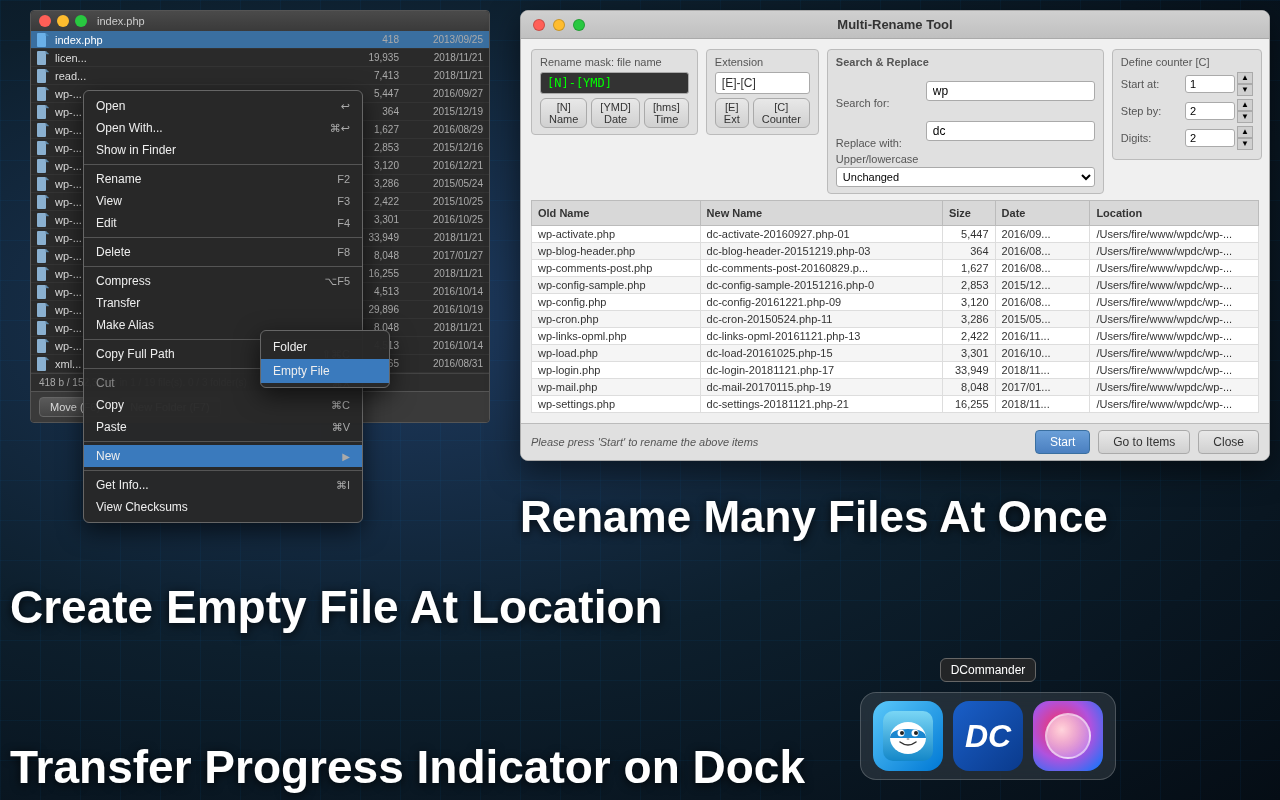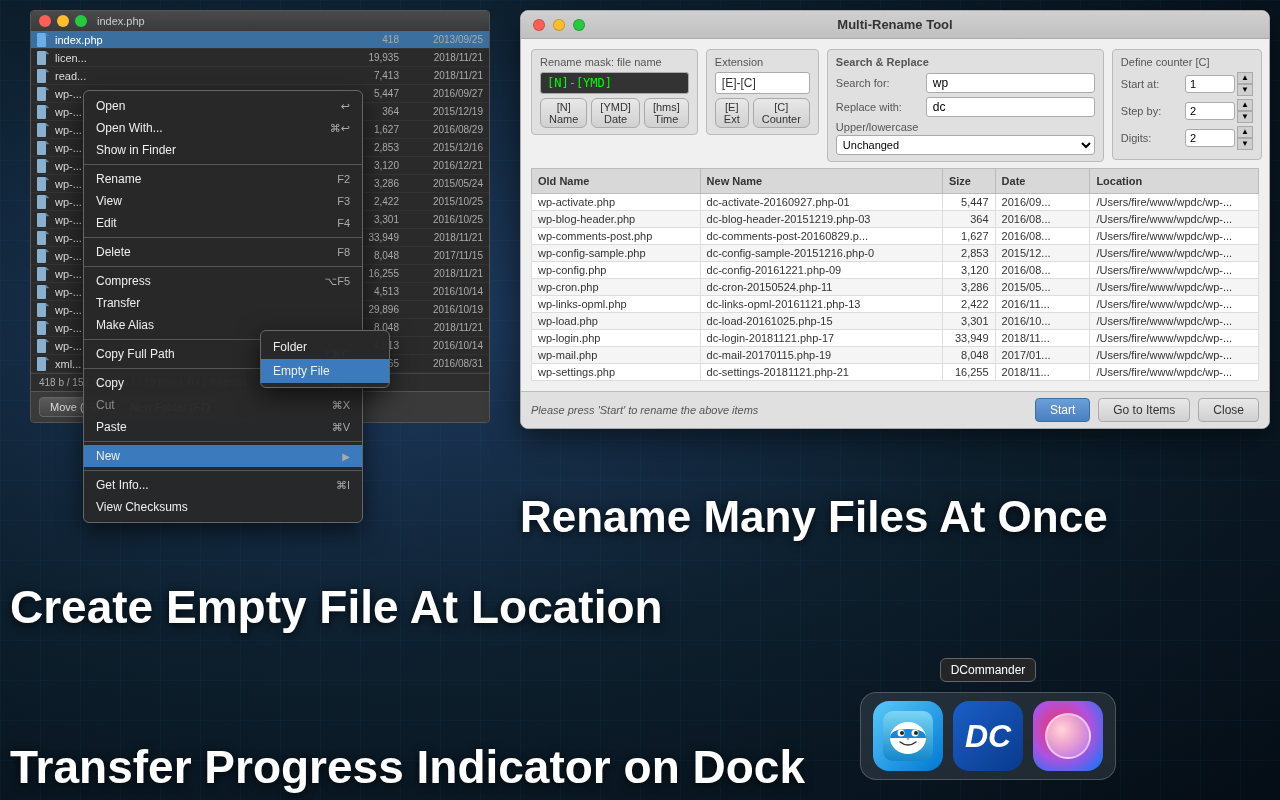--- a/index.html
+++ b/index.html
@@ -304,20 +304,21 @@
     }
     .rt-label-row {
       display: flex;
       align-items: center;
       margin-bottom: 4px;
       font-size: 11px;
       color: #555;
     }
     .rt-label-row label {
       width: 90px;
+      margin-top: 24px;
     }
     .rt-label-row input {
       flex: 1;
       background: white;
       border: 1px solid #aaa;
       border-radius: 3px;
       padding: 2px 6px;
       font-size: 12px;
     }
 
@@ -685,21 +686,21 @@
     <span class="fm-row-icon">
       <svg width="12" height="14" viewBox="0 0 12 14">
         <rect x="0" y="0" width="9" height="14" rx="1" fill="#8ab0d0"></rect>
         <path d="M9 0 L12 3 L9 3 Z" fill="#6090b0"></path>
         <line x1="9" y1="0" x2="9" y2="3" stroke="#507090" stroke-width="0.5"></line>
         <line x1="9" y1="3" x2="12" y2="3" stroke="#507090" stroke-width="0.5"></line>
       </svg>
     </span>
     <span class="fm-row-name">wp-...</span>
     <span class="fm-row-size">8,048</span>
-    <span class="fm-row-date">2017/11/15</span>
+    <span class="fm-row-date">2017/01/27</span>
   </div>
       <div class="fm-row">
     <span class="fm-row-icon">
       <svg width="12" height="14" viewBox="0 0 12 14">
         <rect x="0" y="0" width="9" height="14" rx="1" fill="#8ab0d0"></rect>
         <path d="M9 0 L12 3 L9 3 Z" fill="#6090b0"></path>
         <line x1="9" y1="0" x2="9" y2="3" stroke="#507090" stroke-width="0.5"></line>
         <line x1="9" y1="3" x2="12" y2="3" stroke="#507090" stroke-width="0.5"></line>
       </svg>
     </span>
@@ -831,28 +832,28 @@
       <span class="cm-item-label">Make Alias</span>
 
     </div>
     <div class="cm-separator"></div>
     <div class="cm-item">
       <span class="cm-item-label">Copy Full Path</span>
       <span class="cm-item-shortcut">⇧⌘C</span>
 
     </div>
     <div class="cm-separator"></div>
-    <div class="cm-item">
-      <span class="cm-item-label">Copy</span>
-      <span class="cm-item-shortcut">⌘C</span>
-
-    </div>
     <div class="cm-item cm-item-gray">
       <span class="cm-item-label">Cut</span>
       <span class="cm-item-shortcut">⌘X</span>
+
+    </div>
+    <div class="cm-item">
+      <span class="cm-item-label">Copy</span>
+      <span class="cm-item-shortcut">⌘C</span>
 
     </div>
     <div class="cm-item">
       <span class="cm-item-label">Paste</span>
       <span class="cm-item-shortcut">⌘V</span>
 
     </div>
     <div class="cm-separator"></div>
     <div class="cm-item hovered">
       <span class="cm-item-label">New</span>

